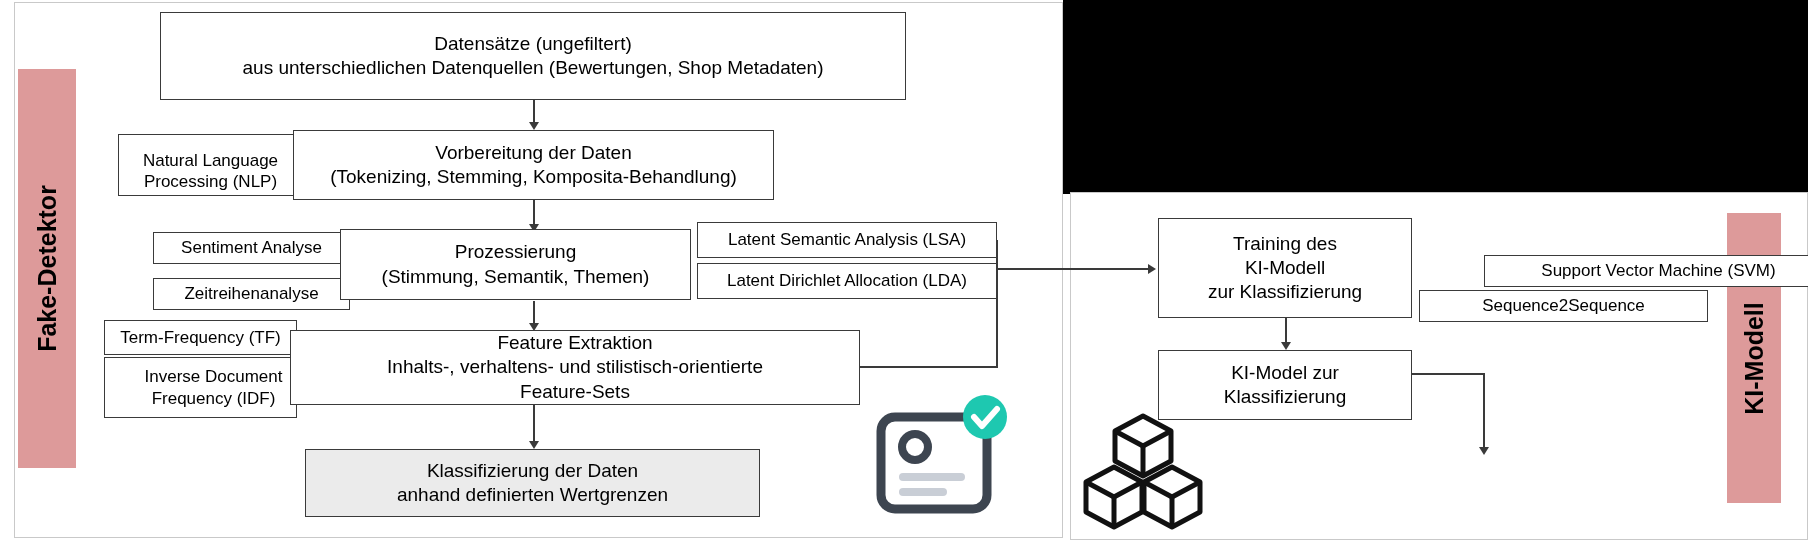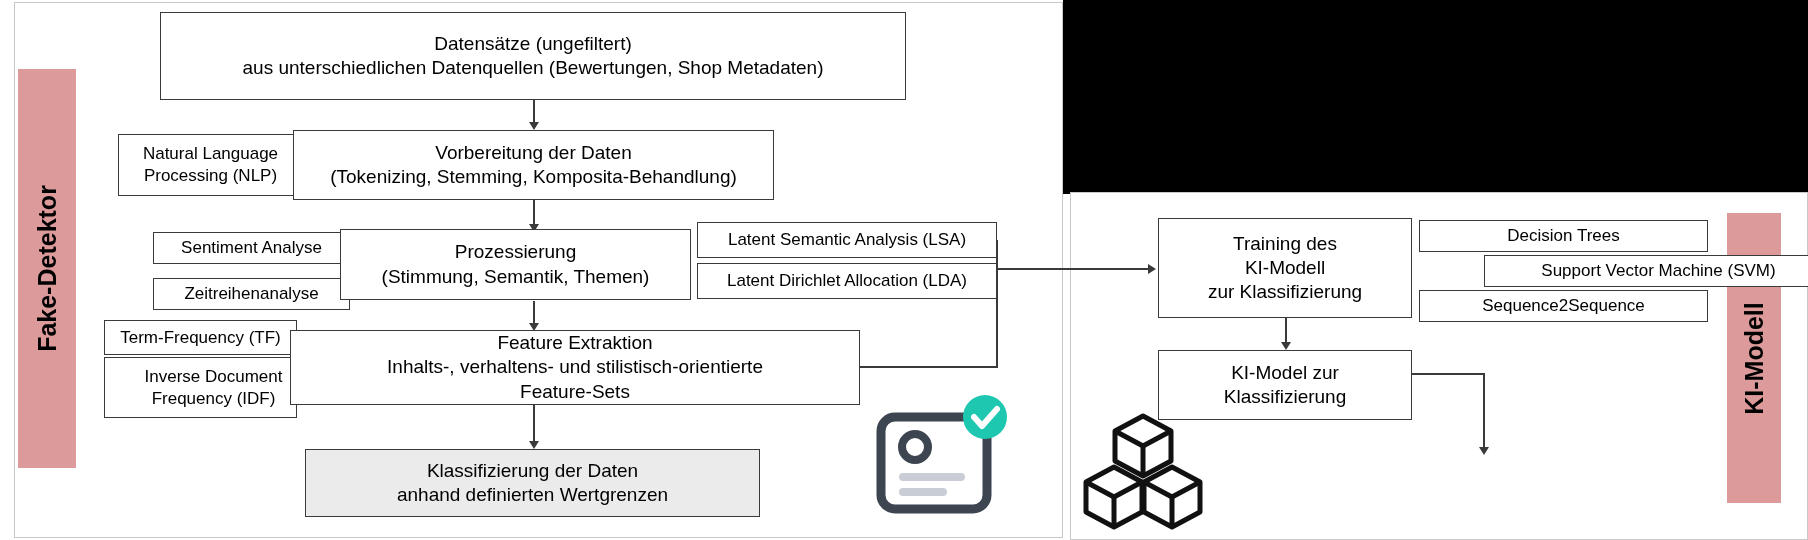--- a/index.html
+++ b/index.html
@@ -152,21 +152,21 @@
       <div>Datensätze (ungefiltert)</div>
       <div>aus unterschiedlichen Datenquellen (Bewertungen, Shop Metadaten)</div>
     </div>
   </div>
 
   <div class="arrow-v" style="left:533px; top:100px; height:30px;">
     <div class="shaft" style="height:22px;"></div>
     <div class="head" style="top:22px;"></div>
   </div>
 
-  <div class="box small" style="left:118px; top:134px; width:185px; height:62px;">
+  <div class="box small" style="left:118px; top:134px; width:185px; height:62px;align-items:flex-end;">
     <div class="lines">
       <div>Natural Language</div>
       <div>Processing (NLP)</div>
     </div>
   </div>
 
   <div class="box" style="left:293px; top:130px; width:481px; height:70px;">
     <div class="lines">
       <div>Vorbereitung der Daten</div>
       <div>(Tokenizing, Stemming, Komposita-Behandlung)</div>
@@ -256,25 +256,20 @@
   </div>
 
   <div class="box" style="left:1158px; top:218px; width:254px; height:100px;">
     <div class="lines">
       <div>Training des</div>
       <div>KI-Modell</div>
       <div>zur Klassifizierung</div>
     </div>
   </div>
 
-  <div class="box small" style="left:1419px; top:220px; width:289px; height:32px;">
-    <div class="lines">
-      <div>Decision Trees</div>
-    </div>
-  </div>
   <div class="box small" style="left:1484px; top:255px; width:349px; height:32px;justify-content:flex-end;">
     <div class="lines">
       <div>Support Vector Machine (SVM)</div>
     </div>
   </div>
   <div class="box small" style="left:1419px; top:290px; width:289px; height:32px;">
     <div class="lines">
       <div>Sequence2Sequence</div>
     </div>
   </div>

